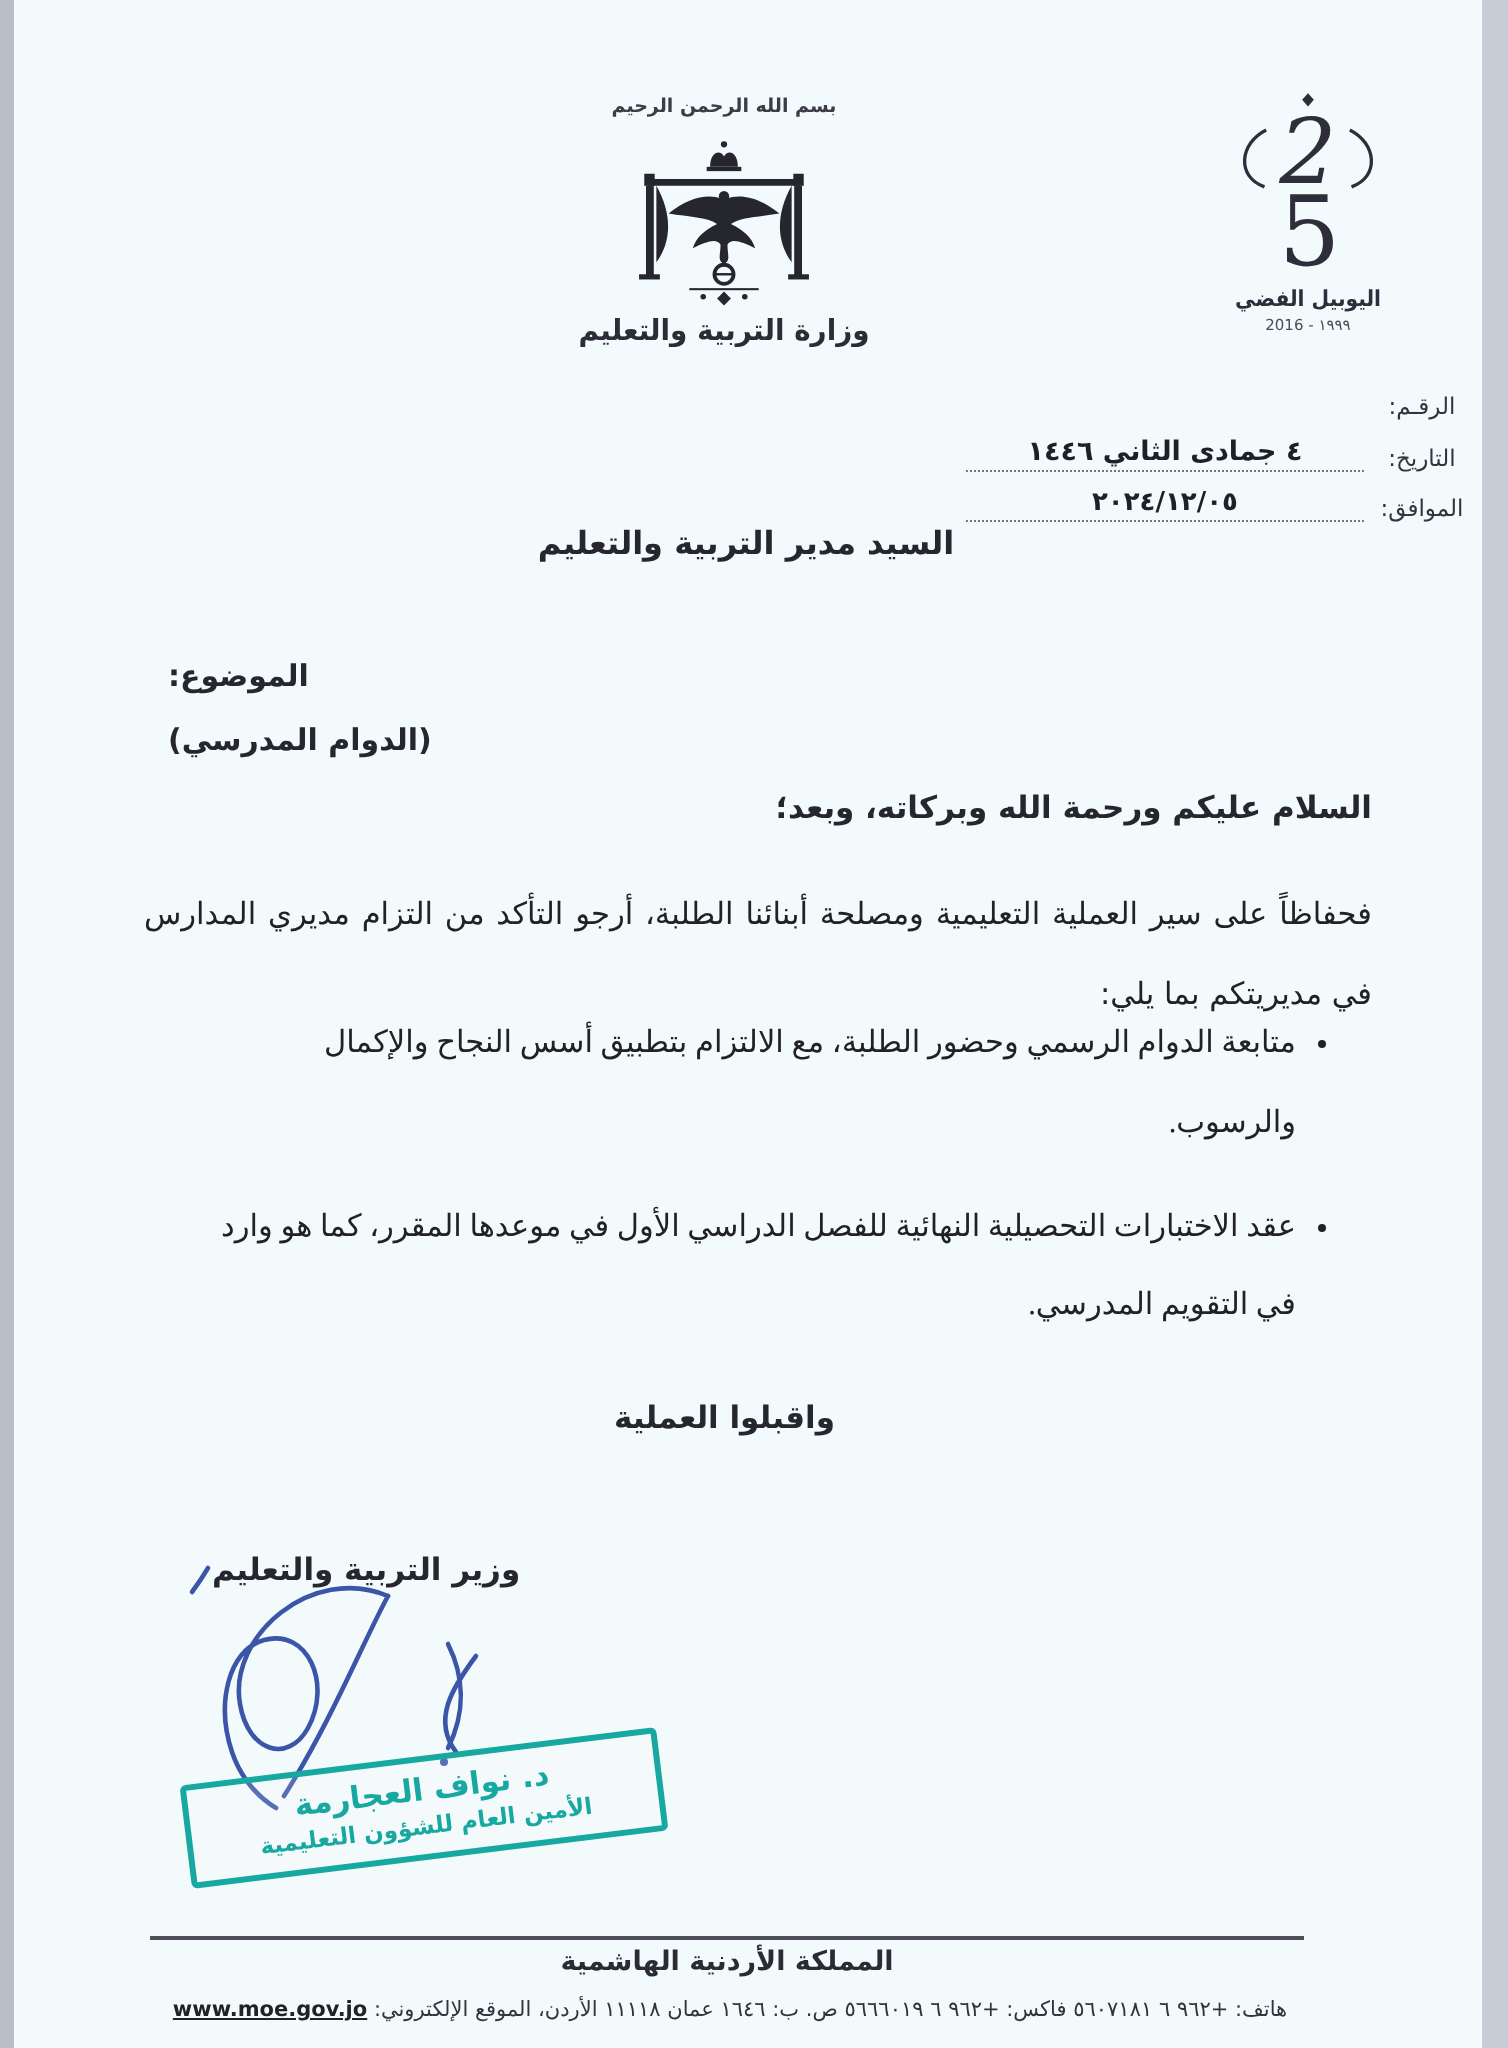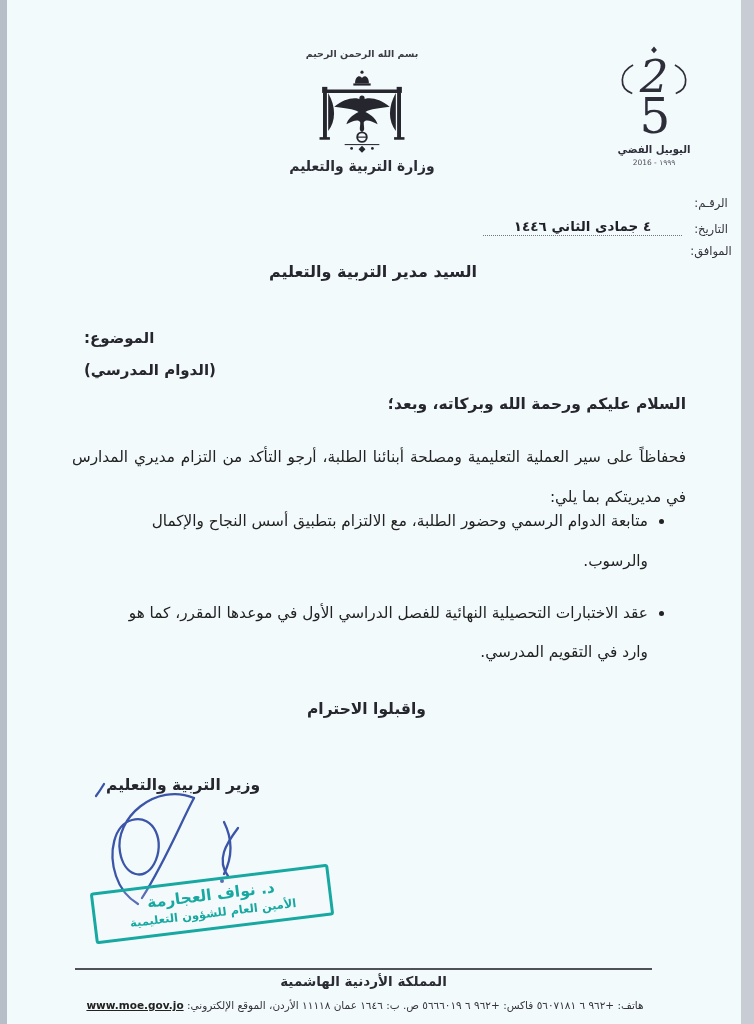--- a/index.html
+++ b/index.html
@@ -36,21 +36,21 @@
   
   .addressee{left:230px;top:262px;width:286px;text-align:center;
     font-weight:bold;font-size:16px;}
   .subject-label{left:84px;top:329px;font-weight:bold;font-size:15px;}
   .subject-value{left:84px;top:361px;font-weight:bold;font-size:15px;}
   .greeting{right:68px;top:395px;font-weight:bold;font-size:15.5px;}
   .intro{right:68px;left:72px;top:438px;font-size:15.3px;line-height:2.6;
     text-align:justify;color:#222;}
   .bullets{right:86px;left:104px;top:502px;margin:0;padding:0 20px 0 0;
     list-style:disc;font-size:15.3px;line-height:2.6;color:#222;}
-  .bullets li{margin-bottom:12px;}
+  .bullets li{margin-bottom:12px;font-family:Liberation Serif, serif;}
   .closing{left:307px;top:700px;font-weight:bold;font-size:15.5px;}
   .signer-title{left:106px;top:776px;font-weight:bold;font-size:15.5px;}
   .signature-svg{left:86px;top:780px;width:182px;height:132px;}
 
   
   .stamp{left:92px;top:878px;width:226px;transform:rotate(-7deg);
     border:3px solid #17a9a1;border-radius:3px;text-align:center;
     padding:5px 4px 7px;color:#17a9a1;background:rgba(255,255,255,.15);}
   .stamp-name{font-size:15.5px;font-weight:bold;}
   .stamp-title{font-size:11.5px;font-weight:bold;margin-top:2px;}
@@ -113,38 +113,39 @@
 <div class="abs ref-block">
   <div class="ref-row">
     <span class="ref-label">الرقـم:</span>
   </div>
   <div class="ref-row">
     <span class="ref-label">التاريخ:</span>
     <span class="ref-value" style="font-size:13.5px">٤ جمادى الثاني ١٤٤٦</span>
   </div>
   <div class="ref-row">
     <span class="ref-label">الموافق:</span>
+    <span class="ref-value ltr">٢٠٢٤/١٢/٠٥</span>
   </div>
 </div>
 
 <div class="abs addressee">السيد مدير التربية والتعليم</div>
 
 <div class="abs subject-label">الموضوع:</div>
 <div class="abs subject-value">(الدوام المدرسي)</div>
 
 <div class="abs greeting">السلام عليكم ورحمة الله وبركاته، وبعد؛</div>
 
 <div class="abs intro">فحفاظاً على سير العملية التعليمية ومصلحة أبنائنا الطلبة، أرجو التأكد من التزام مديري المدارس في مديريتكم بما يلي:</div>
 
 <ul class="abs bullets">
   <li>متابعة الدوام الرسمي وحضور الطلبة، مع الالتزام بتطبيق أسس النجاح والإكمال والرسوب.</li>
   <li>عقد الاختبارات التحصيلية النهائية للفصل الدراسي الأول في موعدها المقرر، كما هو وارد في التقويم المدرسي.</li>
 </ul>
 
-<div class="abs closing">واقبلوا الاحترام</div>
+<div class="abs closing">واقبلوا العملية</div>
 
 <div class="abs signer-title">وزير التربية والتعليم</div>
 
 <svg class="abs signature-svg" viewBox="0 0 182 132">
   <g stroke="#3b55a8" stroke-width="2.3" fill="none" stroke-linecap="round">
     <path d="M18,4 C15,9 13,12 10,16"></path>
     <path d="M108,18 C70,2 28,38 34,72 C38,96 58,102 68,84 C80,62 68,34 46,40 C28,45 22,72 30,96 C34,108 42,118 52,124"></path>
     <path d="M108,18 C96,40 80,80 56,118"></path>
     <path d="M138,42 C146,58 147,76 138,94"></path>
     <path d="M152,48 C140,64 130,80 142,96"></path>

